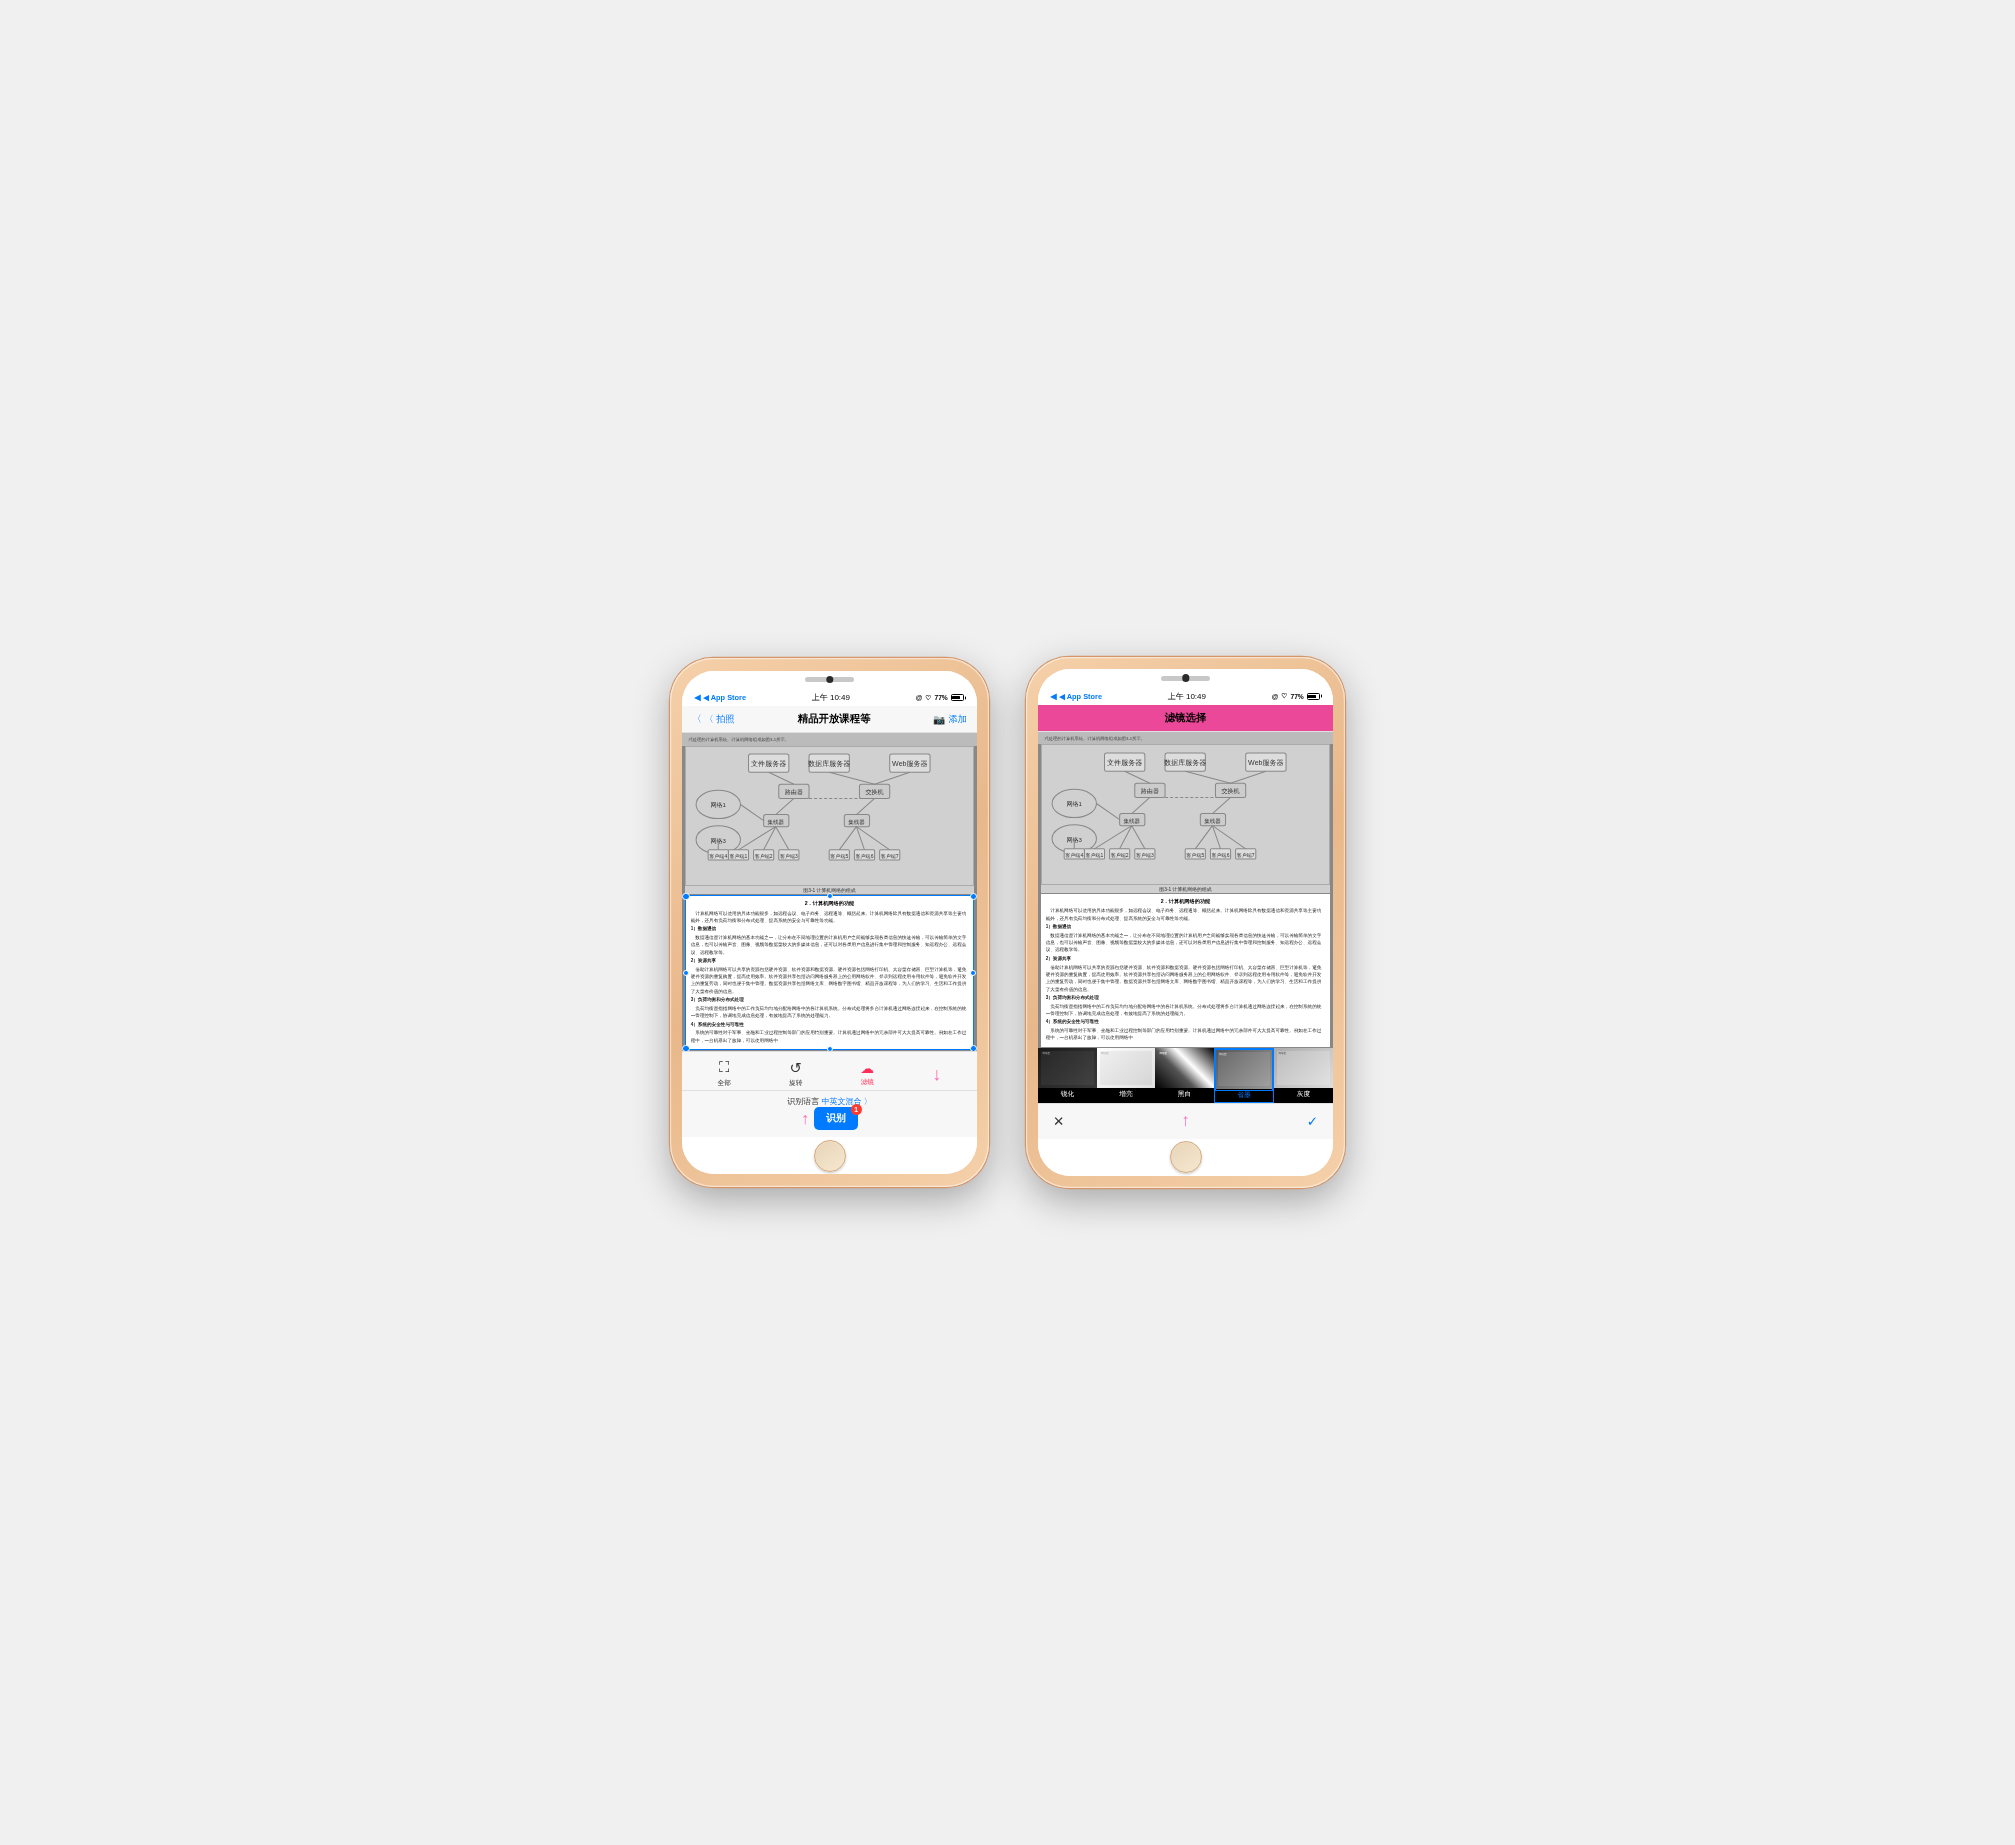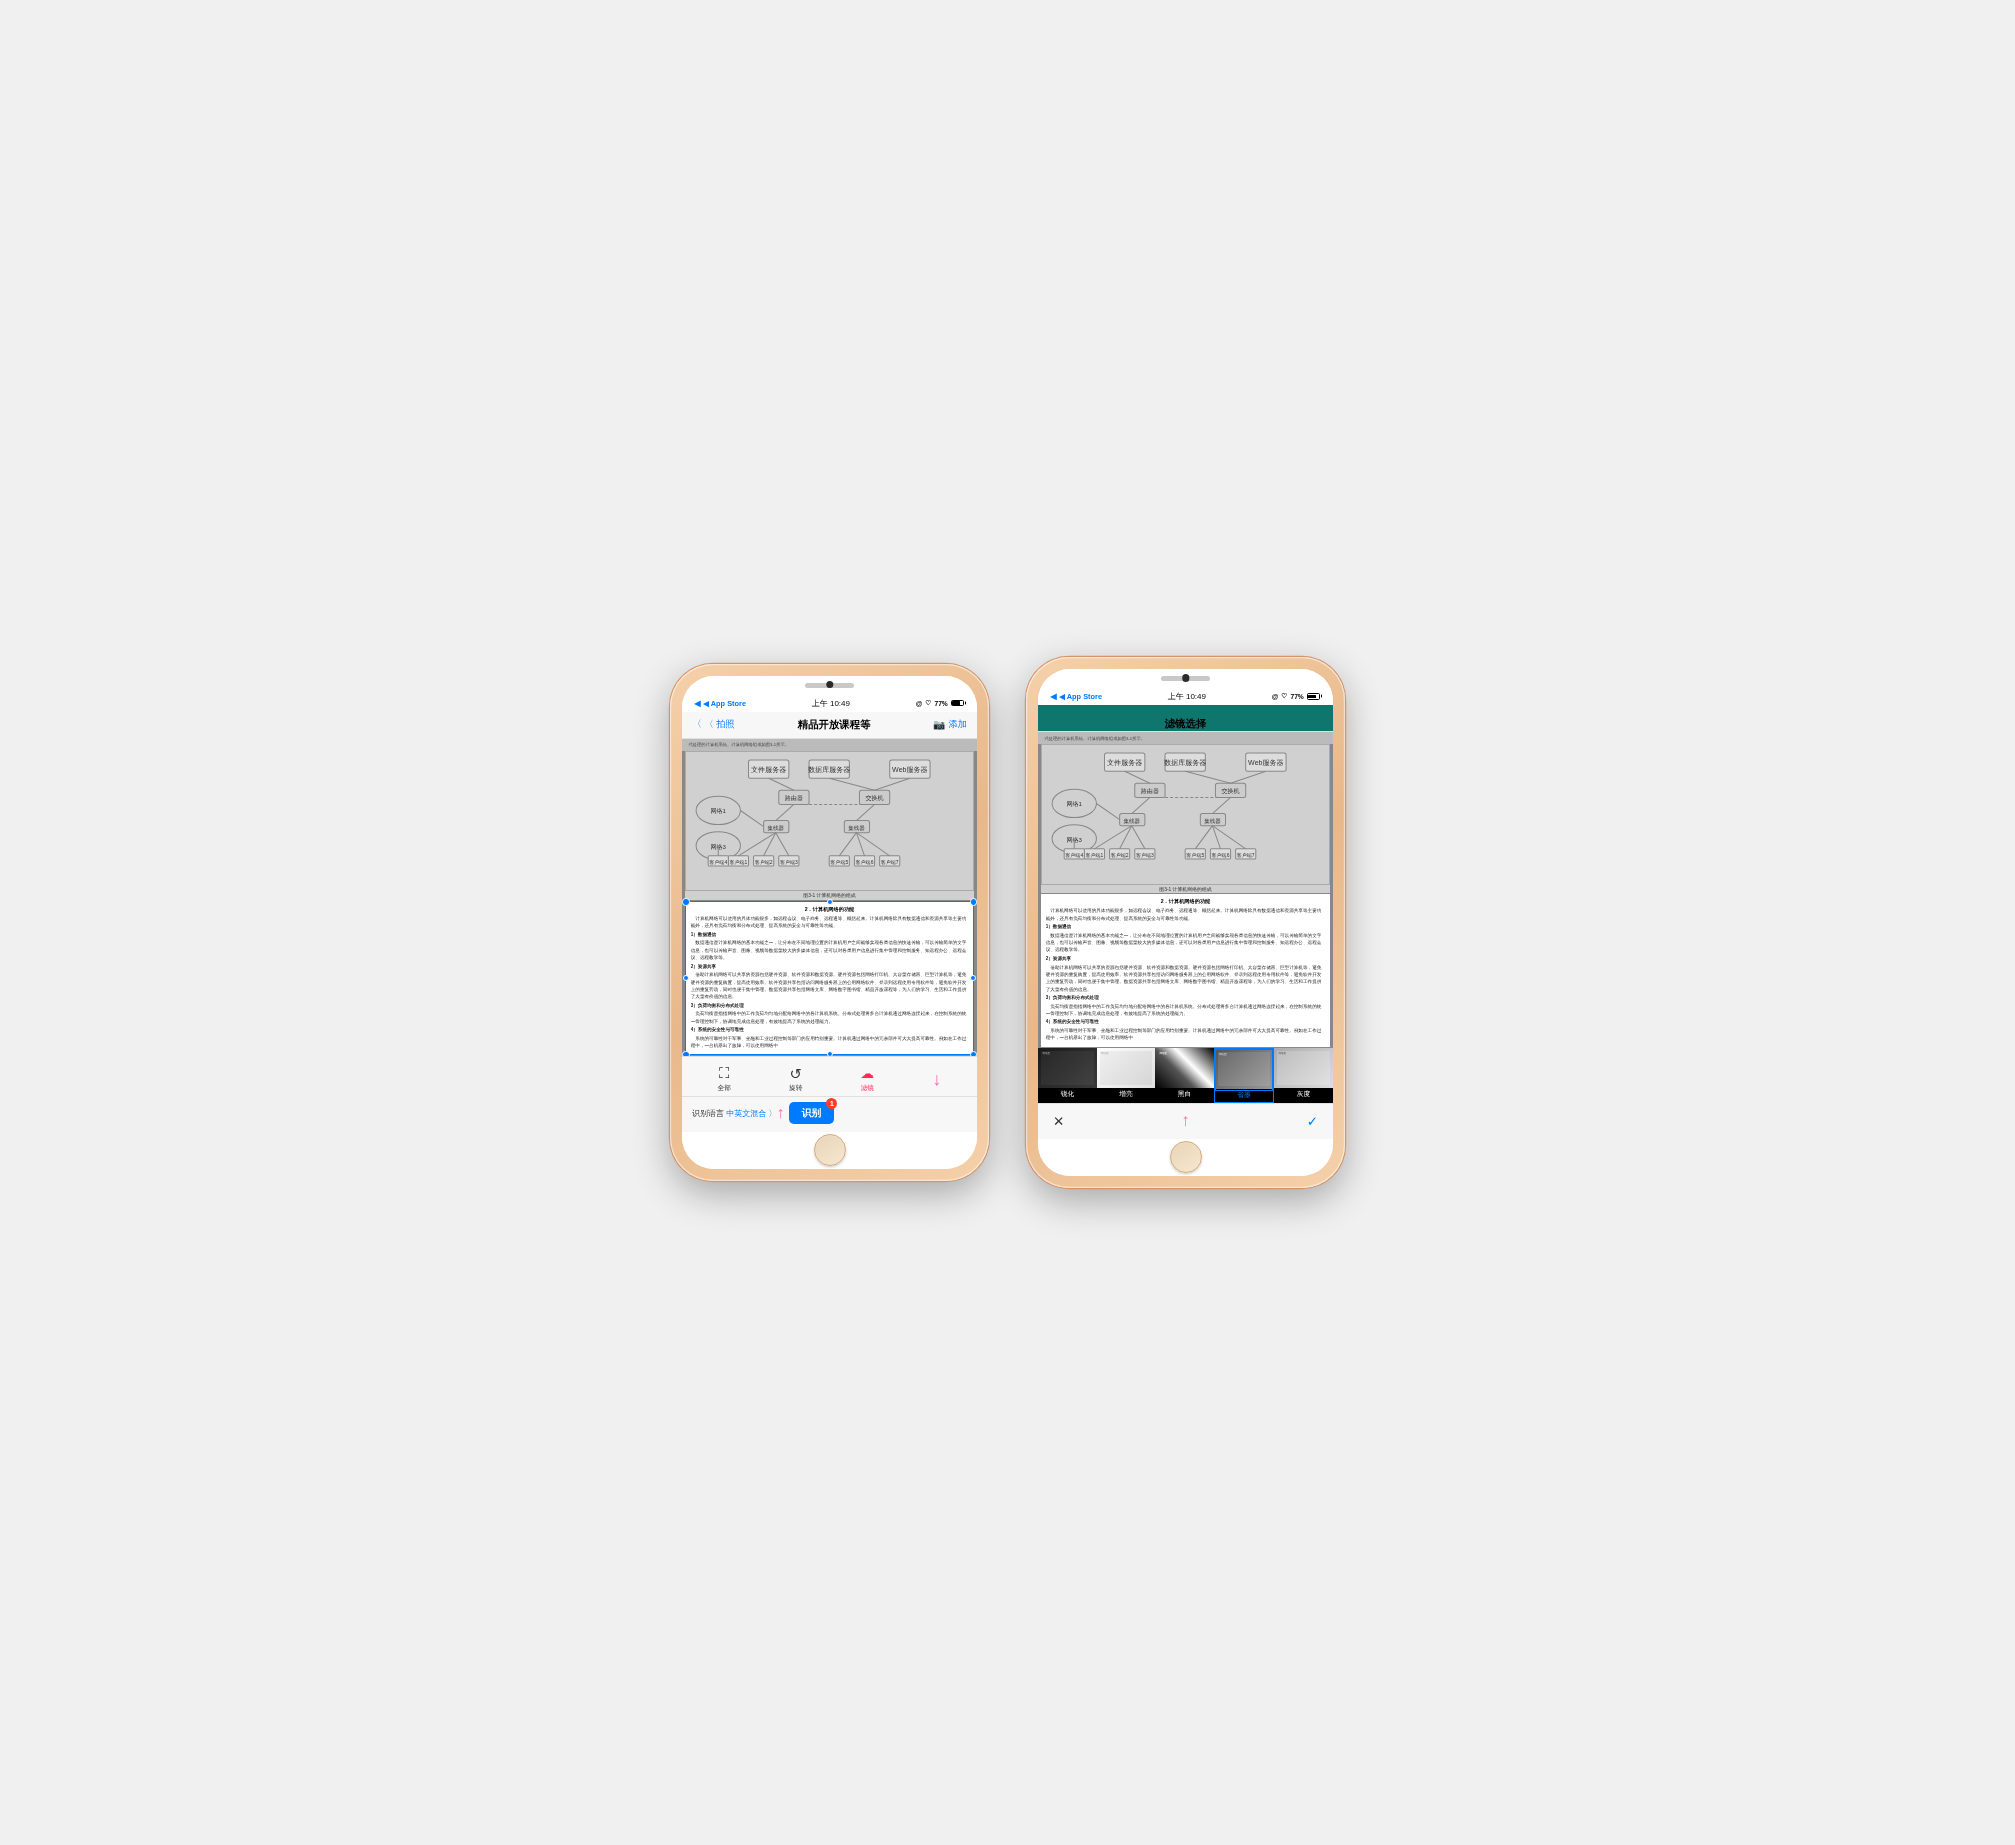--- a/index.html
+++ b/index.html
@@ -160,20 +160,21 @@
       color: #333;
     }
     
     .bottom-action {
       display: flex;
       justify-content: flex-start;
       align-items: center;
       padding: 4.9px 9.8px;
       border-top: 0.6px solid #e0e0e0;
       background: #f7f7f7;
+      flex-direction: column;
     }
     
     .phone-bottom {
       height: 37px;
       background: #fff;
       display: flex;
       align-items: center;
       justify-content: center;
     }
     .home-button {
@@ -217,25 +218,25 @@
     
     .filter-action-bar {
       display: flex;
       justify-content: space-between;
       align-items: center;
       padding: 7.4px 14.7px;
       background: #f7f7f7;
       border-top: 0.6px solid #e0e0e0;
     }
     .page-title-bar {
-      background: #0f766e;
+      background: #ec4899;
       border-bottom: 0.6px solid #e0e0e0;
       display: flex;
       justify-content: center;
-      align-items: flex-end;
+      align-items: center;
       height: 27px;
     }
     .page-title-text {
       font-size: 10.4px;
       font-weight: 600;
     }
   </style>
 </head>
 <body>
 

